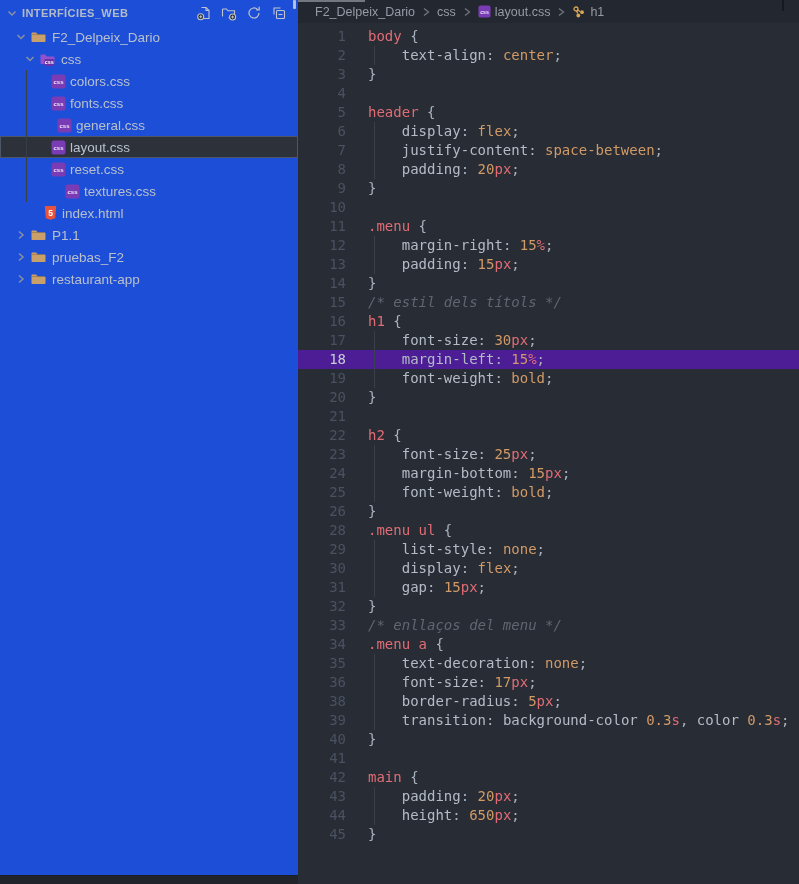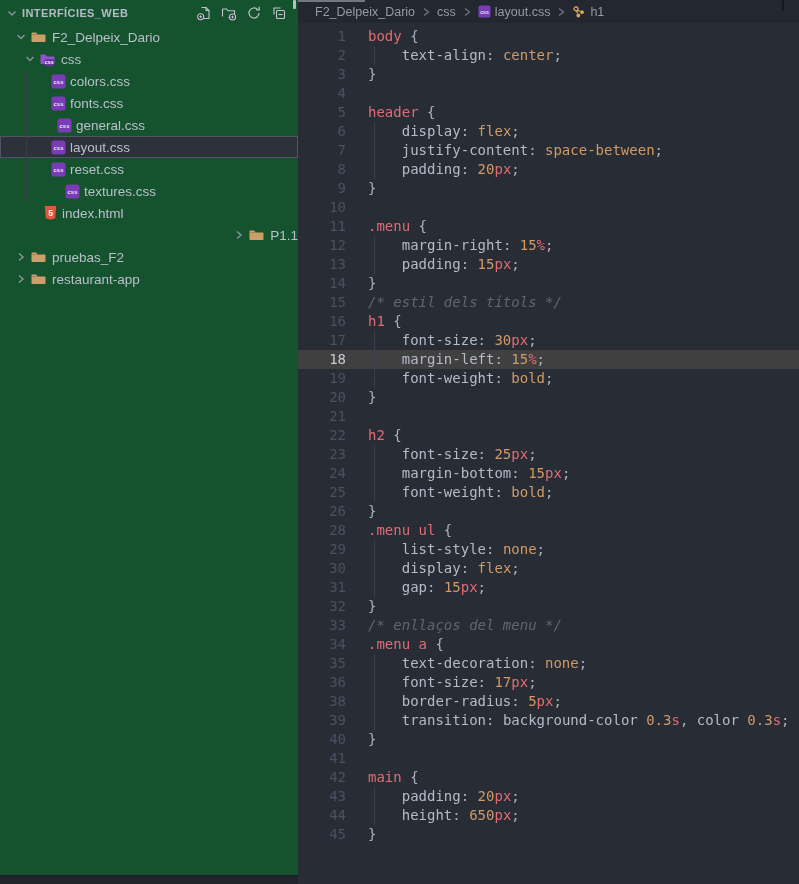--- a/index.html
+++ b/index.html
@@ -1,20 +1,20 @@
 <!DOCTYPE html>
 <html><head>
 <meta charset="utf-8">
 <style>
   html,body{margin:0;padding:0;background:#282c34;}
   .app{position:relative;width:799px;height:884px;overflow:hidden;
        font-family:"Liberation Sans",sans-serif;color:#abb2bf;}
 
   
-  .sidebar{position:absolute;left:0;top:0;width:298px;height:884px;background:#14532d;overflow:hidden;}
+  .sidebar{position:absolute;left:0;top:0;width:298px;height:884px;background:#1d4ed8;overflow:hidden;}
   .pane-header{position:absolute;left:0;top:0;width:298px;height:26px;display:flex;align-items:center;}
   .pane-header .chev{width:16px;height:16px;margin-left:4px;flex:0 0 auto;}
   .pane-title{font-size:11px;font-weight:bold;letter-spacing:.4px;color:#b4bcc8;margin-left:2px;
               white-space:nowrap;overflow:hidden;flex:1 1 auto;}
   .pane-actions{display:flex;align-items:center;gap:5px;padding-right:9px;}
   .act-btn{width:20px;height:20px;display:flex;align-items:center;justify-content:center;border-radius:4px;cursor:pointer;}
 
   .tree{position:absolute;left:0;top:26px;width:298px;}
   .trow{position:relative;height:22px;display:flex;align-items:center;cursor:pointer;
         font-size:13.5px;color:#b9c0cb;white-space:nowrap;}
@@ -38,21 +38,21 @@
   .bc-item{display:flex;align-items:center;gap:4px;cursor:pointer;}
   .bc-sep{margin:0 6px;width:10px;height:12px;}
   .top-scroll-line{position:absolute;left:0;top:0;width:67px;height:2px;background:#8d939d;opacity:.75;}
   .mini-tick{position:absolute;left:484px;top:0;width:2px;height:11px;background:#16191e;}
 
   .code{position:absolute;left:0;top:27px;width:501px;
         font-family:"DejaVu Sans Mono",monospace;font-size:14px;line-height:19px;}
   .cl{position:relative;height:19px;white-space:pre;}
   .cl .ln{display:inline-block;width:48px;text-align:right;color:#495162;margin-right:22px;
           -webkit-user-select:none;user-select:none;}
-  .cl.active{background:#404040;}
+  .cl.active{background:#4c1d95;}
   .cl.active .ln{color:#c8ccd6;}
   .cl.ind::before{content:"";position:absolute;left:76px;top:0;height:19px;width:1px;background:#3a3f4b;}
   .t-sel{color:#e06c75;}
   .t-pln{color:#abb2bf;}
   .t-prop{color:#b4bbc7;}
   .t-val{color:#d19a66;}
   .t-num{color:#d19a66;}
   .t-unit{color:#e06c75;}
   .t-com{color:#5f6672;font-style:italic;}
 </style>
@@ -183,21 +183,21 @@
         </div>
         <div class="trow" style="padding-left: 42px;">
           <span class="ticon fileic">
             <svg width="15" height="16" viewBox="0 0 15 16">
               <path d="M1.8 1h11.4l-1 12.2-4.7 1.6-4.7-1.6z" fill="#e5543c"></path>
               <text x="7.5" y="11" font-size="8.5" font-weight="bold" fill="#fff" text-anchor="middle" font-family="Liberation Sans,sans-serif">5</text>
             </svg>
           </span>
           <span class="tlabel">index.html</span>
         </div>
-        <div class="trow" style="padding-left: 14px; justify-content: flex-end;">
+        <div class="trow" style="padding-left: 14px;">
           <span class="chev"><svg width="14" height="16">
               <polyline points="5,4.5 9,8 5,11.5" fill="none" stroke="#8a919c" stroke-width="1.5"></polyline>
             </svg></span>
           <span class="ticon">
             <svg width="16" height="16" viewBox="0 0 16 16">
               <path d="M1.5 3.5h4.6l1.7 2h6.7c.5 0 1 .4 1 1v5.5c0 .6-.5 1-1 1h-12c-.6 0-1-.4-1-1v-7.5c0-.6.4-1 1-1z" fill="#c9a06a"></path>
               <path d="M1.5 5.5h12" stroke="#8e6e42" stroke-width=".6"></path>
             </svg>
           </span>
           <span class="tlabel">P1.1</span>

